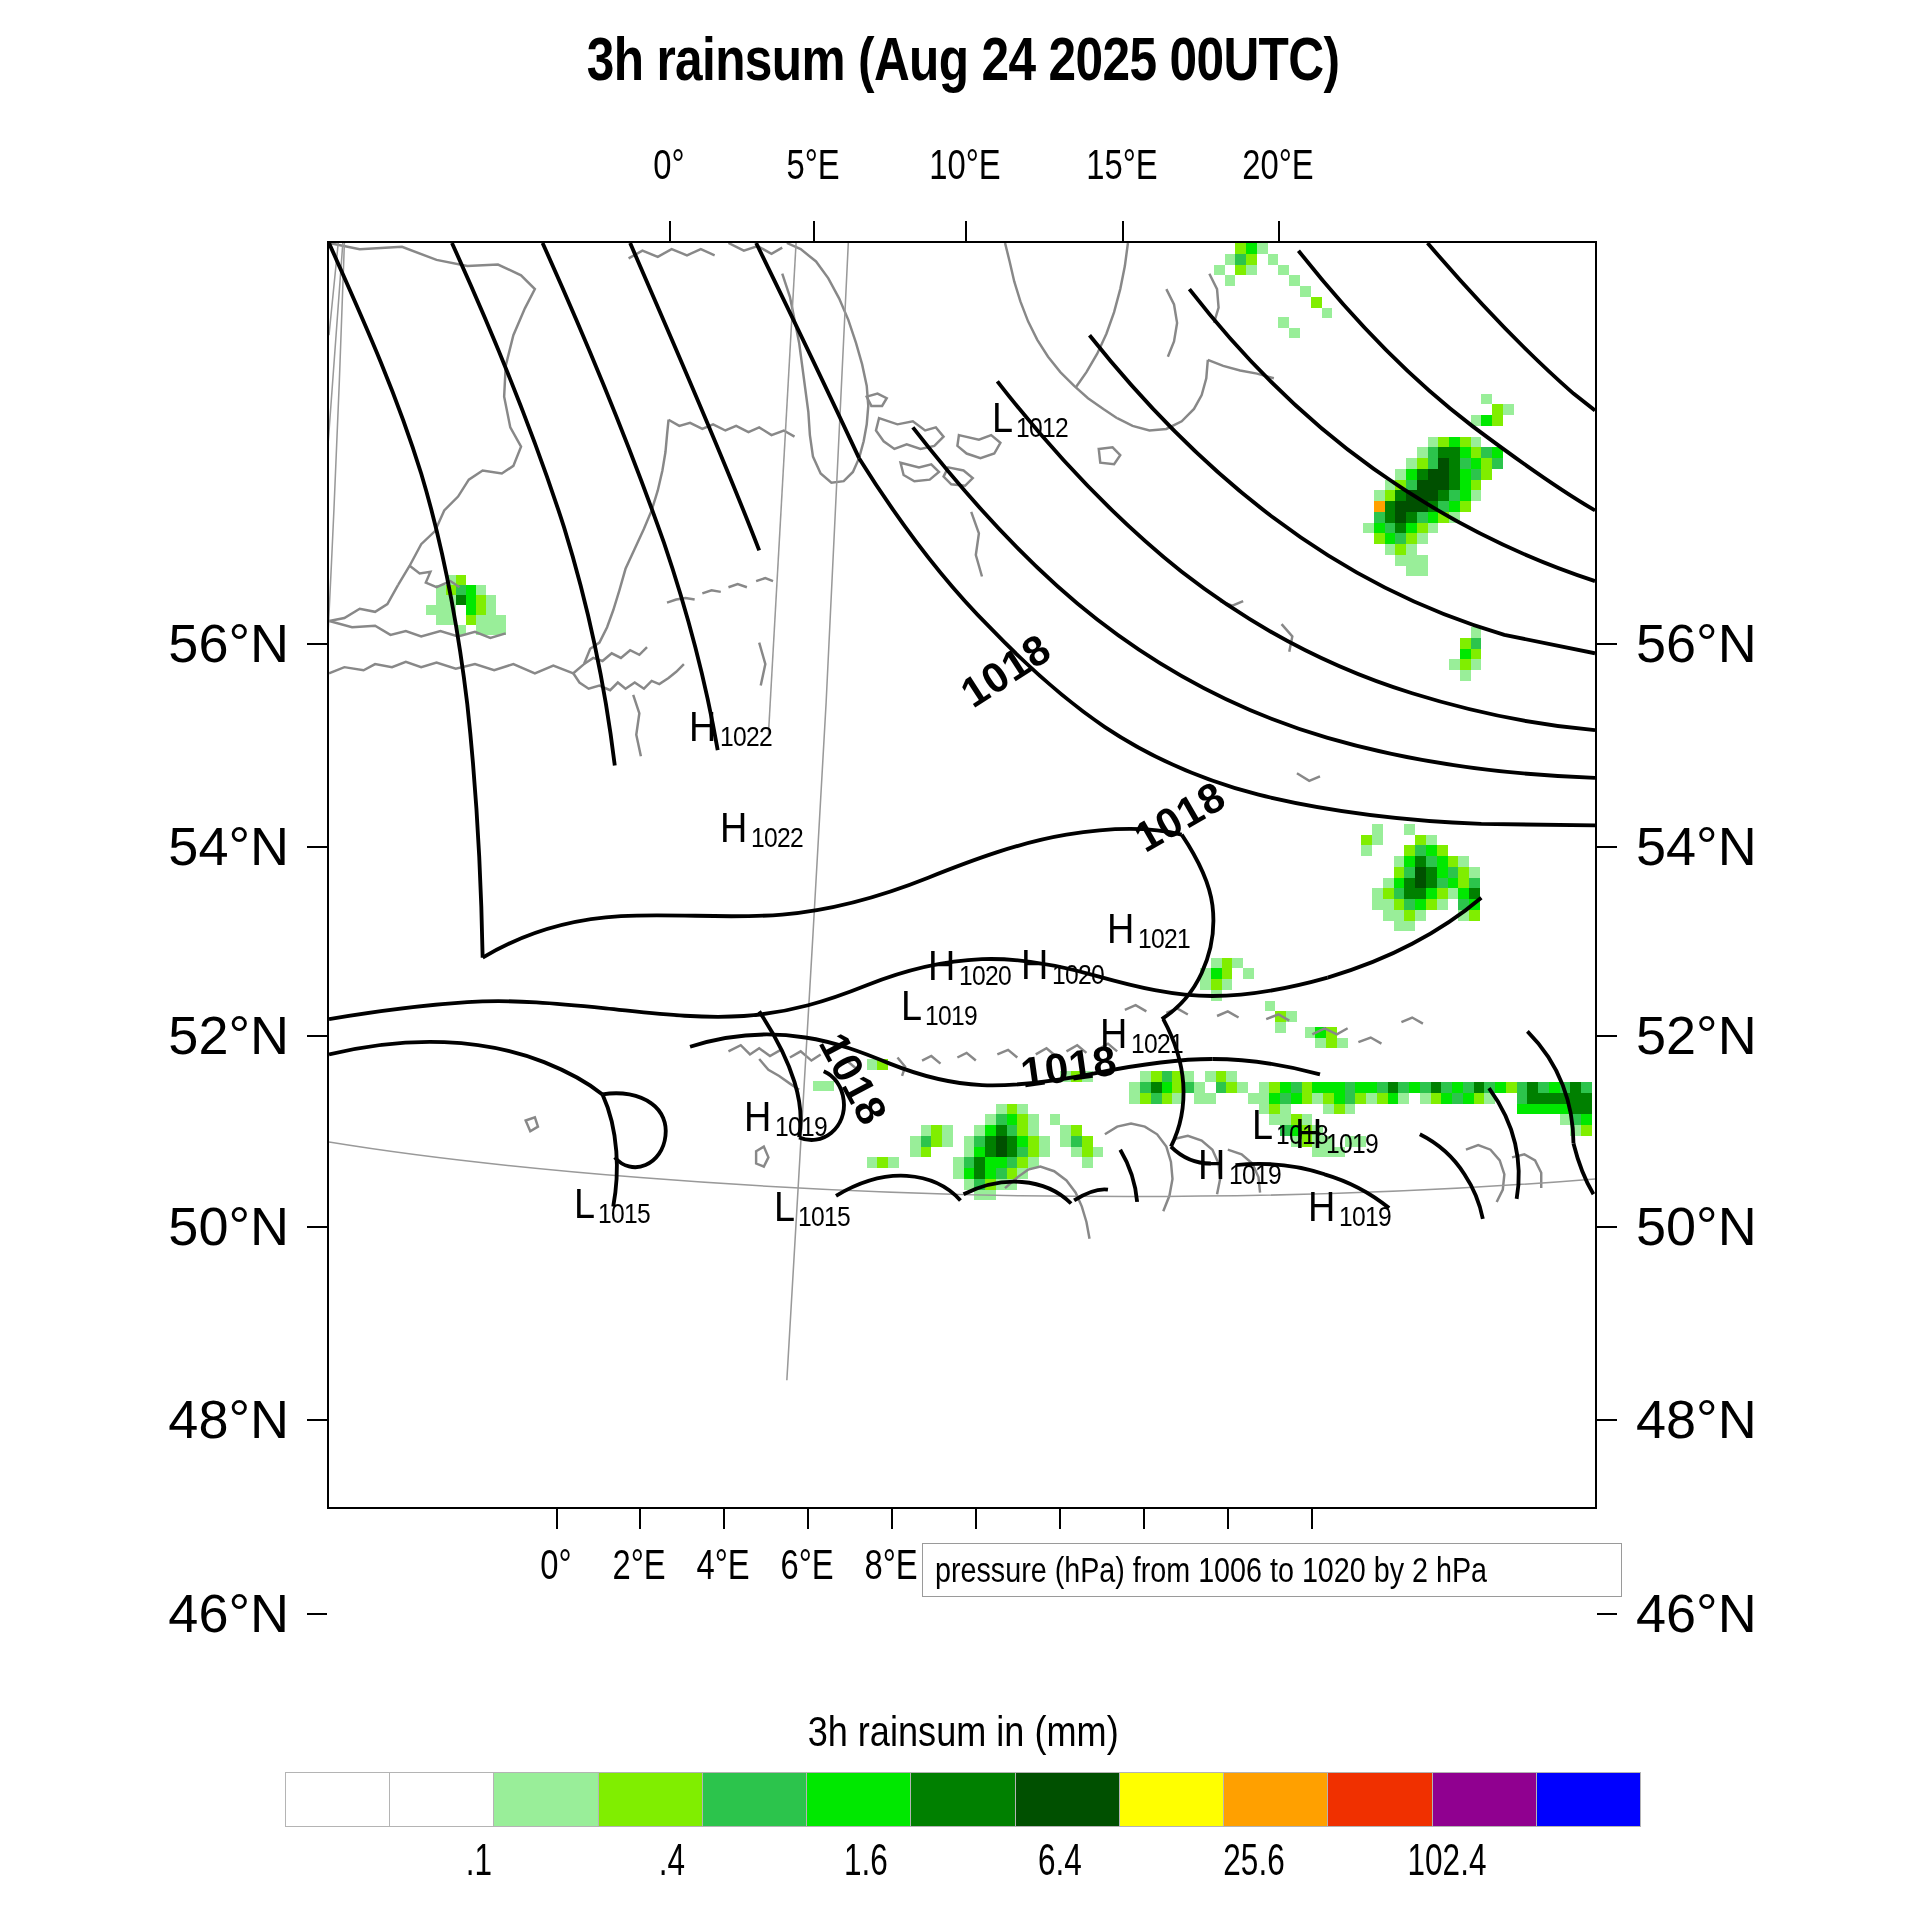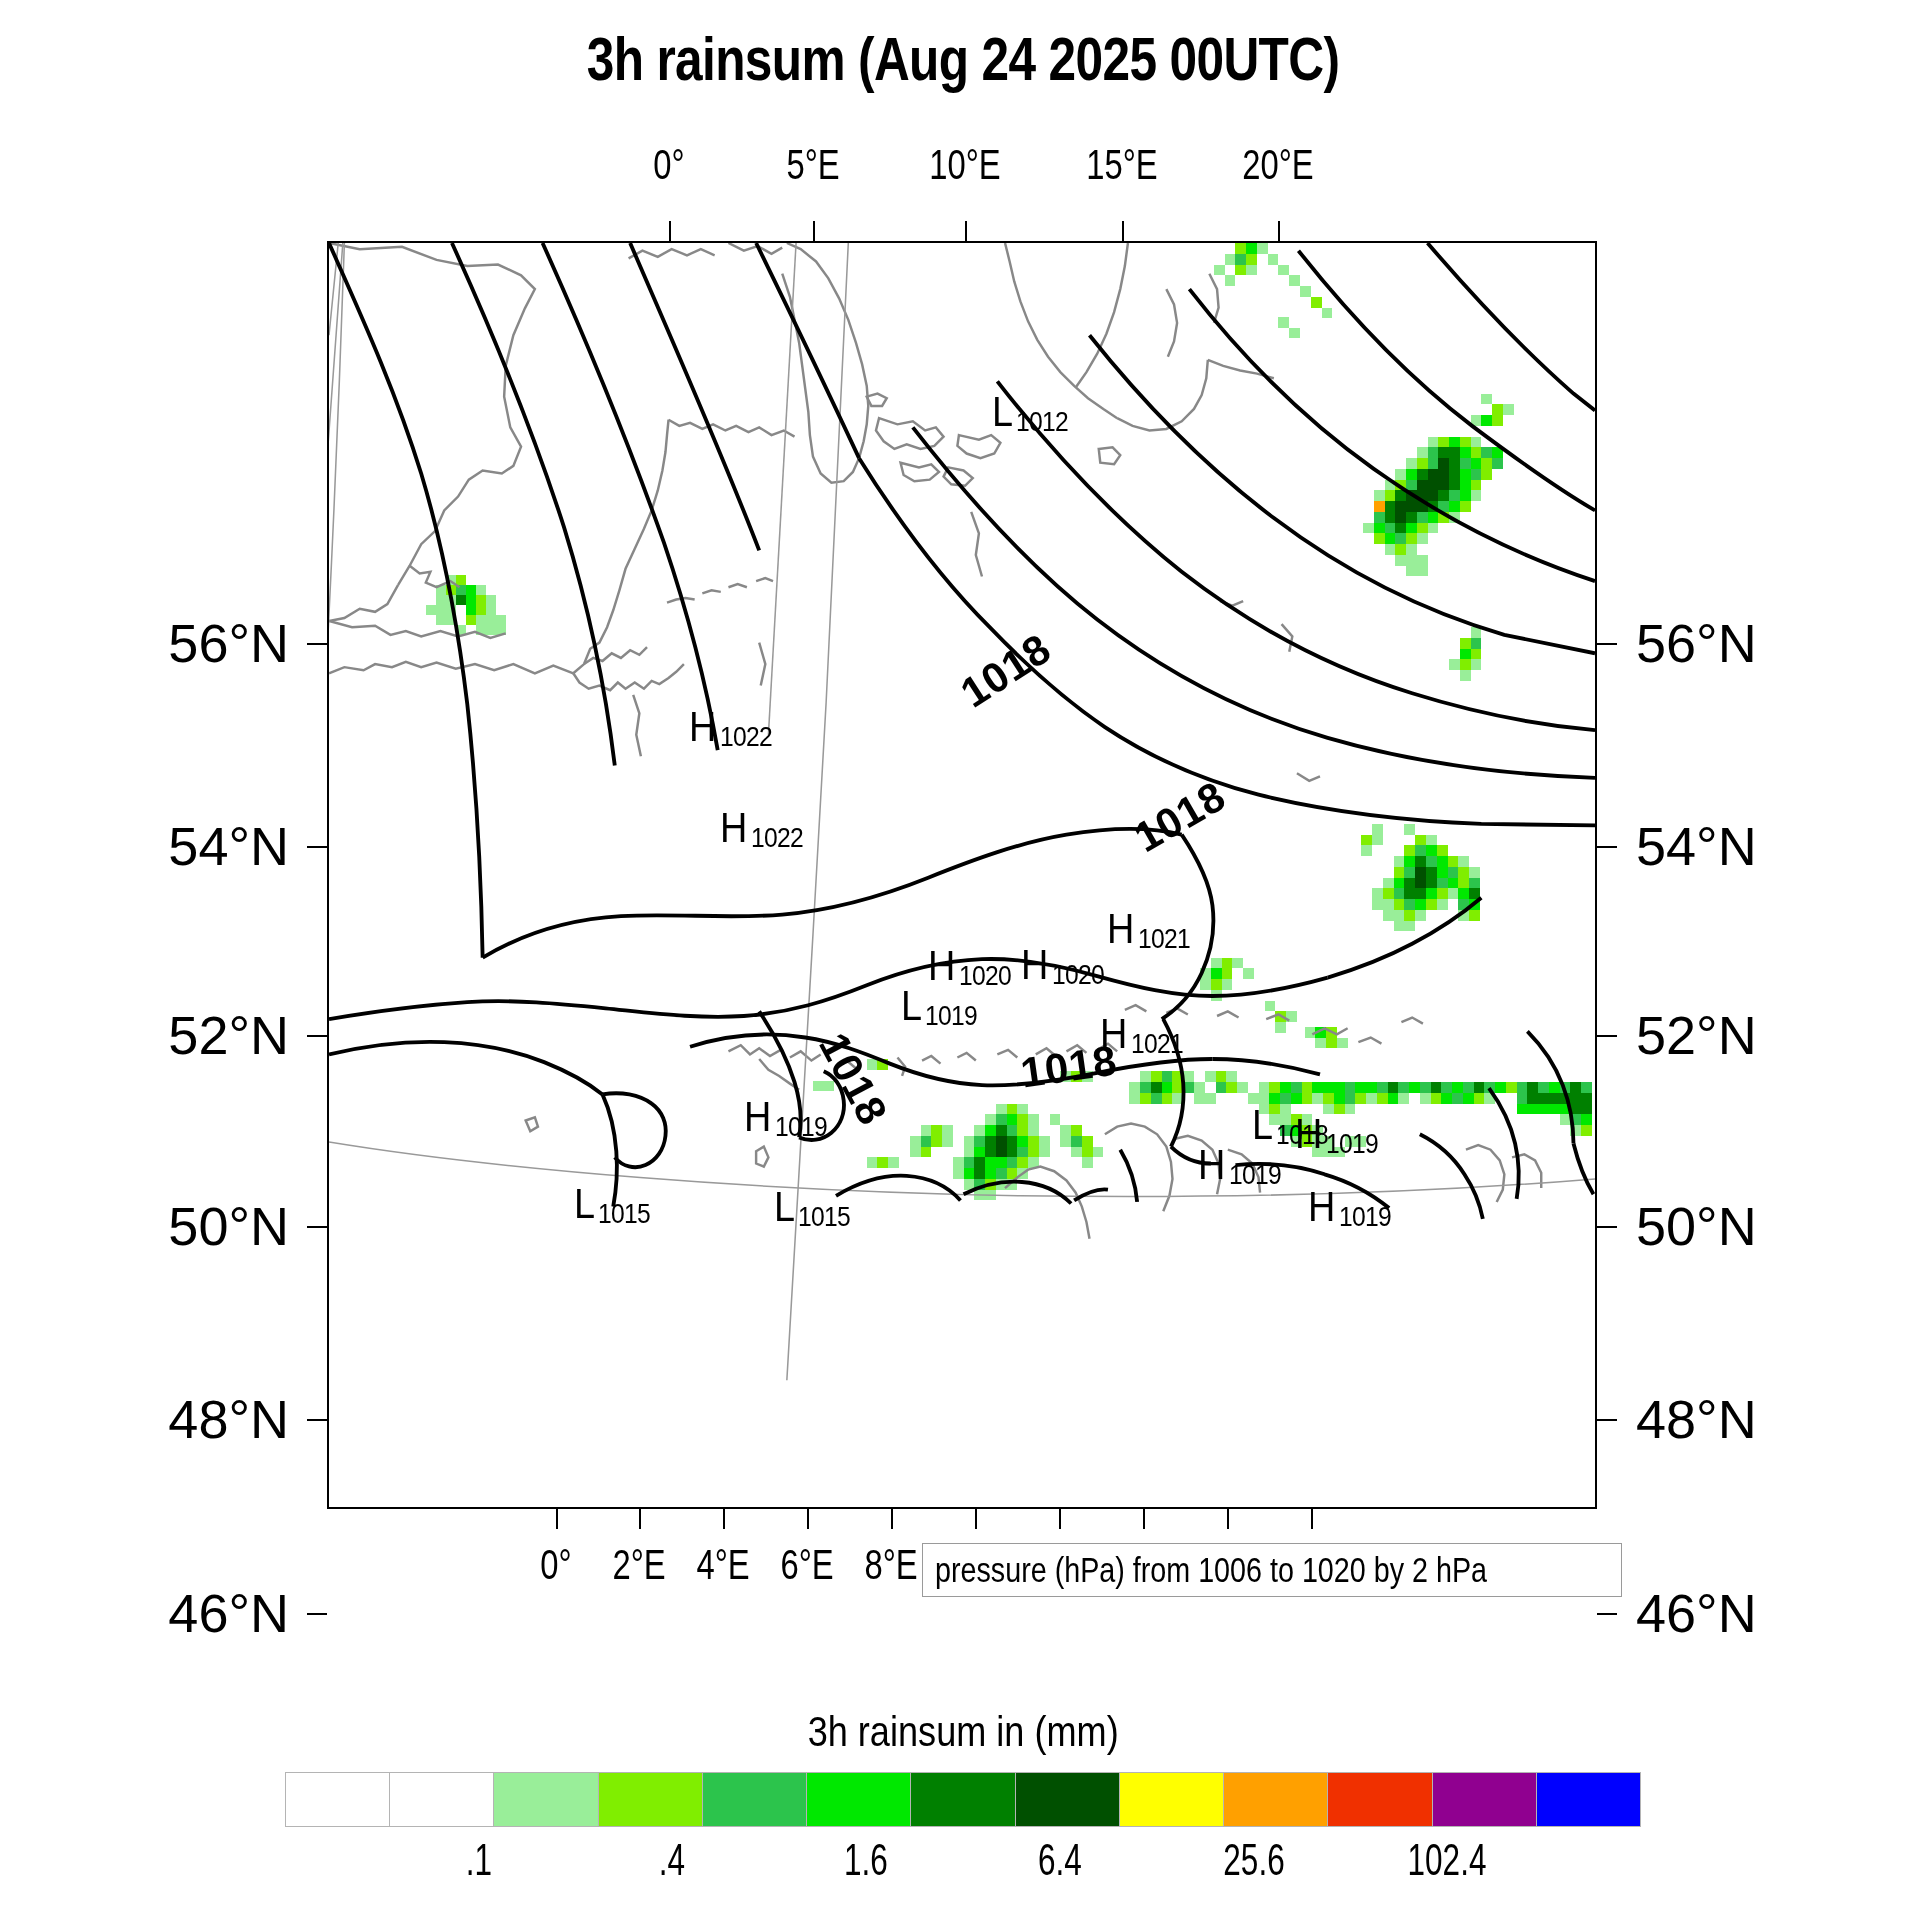--- a/index.html
+++ b/index.html
@@ -712,21 +712,21 @@
     <path d="M1560 1026 C1580 1046 1596 1070 1606 1096 C1616 1122 1620 1148 1620 1172"></path>
     <path d="M1620 1172 C1626 1196 1634 1218 1646 1238"></path>
   </g>
 </svg>
 
   <div class="isolab" style="left:677px;top:428px;transform:translate(-50%,-50%) rotate(-33deg);">1018</div>
   <div class="isolab" style="left:851px;top:574px;transform:translate(-50%,-50%) rotate(-30deg);">1018</div>
   <div class="isolab" style="left:524px;top:836px;transform:translate(-50%,-50%) rotate(62deg);">1018</div>
   <div class="isolab" style="left:740px;top:824px;transform:translate(-50%,-50%) rotate(-8deg);">1018</div>
 
-  <div class="hl" style="left:663px;top:147px;"><span class="big">L</span><span class="sub">1012</span></div>
+  <div class="hl" style="left:663px;top:153px;"><span class="big">L</span><span class="sub">1012</span></div>
   <div class="hl" style="left:360px;top:462px;"><span class="big">H</span><span class="sub">1022</span></div>
   <div class="hl" style="left:391px;top:563px;"><span class="big">H</span><span class="sub">1022</span></div>
   <div class="hl" style="left:778px;top:664px;"><span class="big">H</span><span class="sub">1021</span></div>
   <div class="hl" style="left:599px;top:701px;"><span class="big">H</span><span class="sub">1020</span></div>
   <div class="hl" style="left:692px;top:700px;"><span class="big">H</span><span class="sub">1020</span></div>
   <div class="hl" style="left:572px;top:741px;"><span class="big">L</span><span class="sub">1019</span></div>
   <div class="hl" style="left:771px;top:769px;"><span class="big">H</span><span class="sub">1021</span></div>
   <div class="hl" style="left:415px;top:852px;"><span class="big">H</span><span class="sub">1019</span></div>
   <div class="hl" style="left:923px;top:860px;"><span class="big">L</span><span class="sub">1018</span></div>
   <div class="hl" style="left:966px;top:869px;"><span class="big">H</span><span class="sub">1019</span></div>

